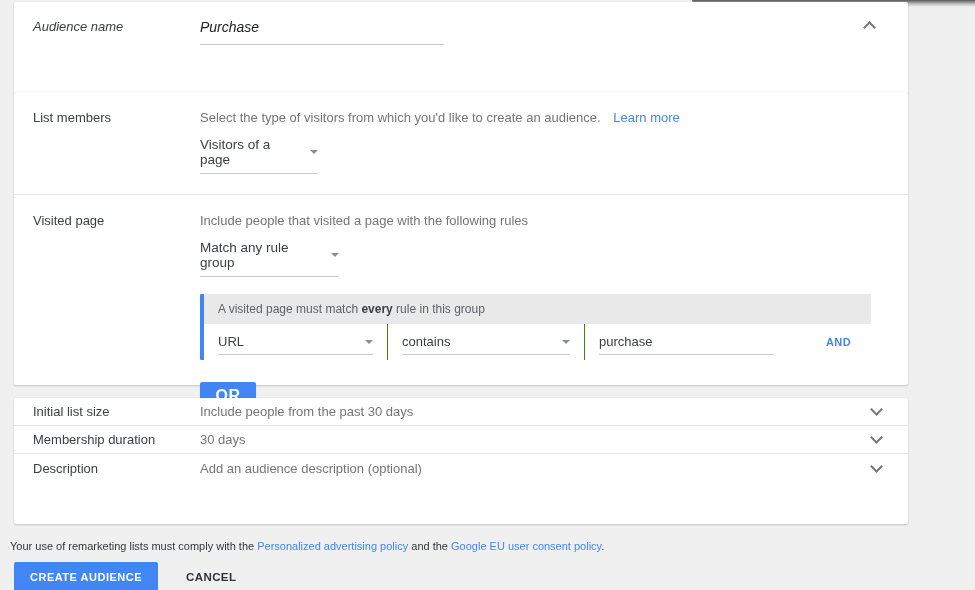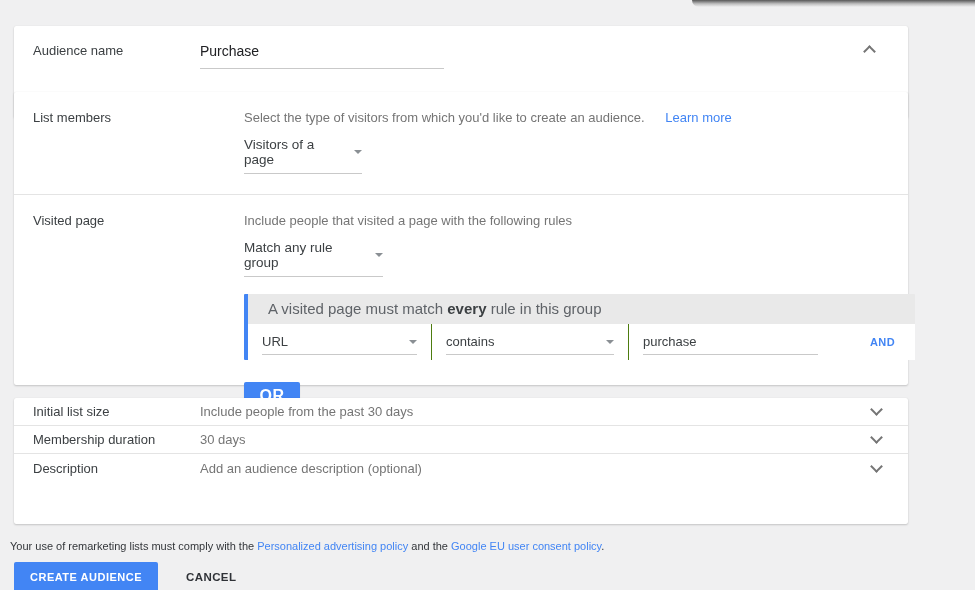--- a/index.html
+++ b/index.html
@@ -18,25 +18,25 @@
     position:absolute; top:0; left:692px; right:0; height:7px;
     background:linear-gradient(to bottom, rgba(45,45,45,.78), rgba(45,45,45,.25) 55%, rgba(45,45,45,0));
     border-bottom-left-radius:7px;
   }
 
   .card {
     position:absolute; left:14px; width:894px; background:#fff;
     border-radius:2px;
     box-shadow:0 1px 2px rgba(0,0,0,.18), 0 0 1px rgba(0,0,0,.10);
   }
-  #card-audience { top:26px; height:92px; }
+  #card-audience { top:2px; height:92px;font-style:italic; }
   #card-main     { top:92px;  height:293px; }
   #card-rows     { top:398px; height:126px; }
 
-  .flex-row { display:flex;gap:44px; }
+  .flex-row { display:flex; }
   .label-col { width:186px; flex-shrink:0; padding-left:19px; font-size:13px; color:#3c4043; }
   .content-col { flex:1; min-width:0; }
 
   .gray-text { color:#757575; font-size:13px; }
   .link { color:#4285f4; cursor:pointer; text-decoration:none; }
 
   
   .underfield {
     display:flex; justify-content:space-between; align-items:center;
     border-bottom:1px solid #c9c9c9; padding-bottom:6px;
@@ -65,21 +65,21 @@
   .section.first { border-bottom:1px solid #e4e4e4; padding-bottom:20px; }
   .select-box { margin-top:12px; cursor:pointer; }
   #visitor-type-select { width:118px; }
   #match-type-select { width:139px; }
 
   
   .rule-group {
     margin-top:17px; width:671px;
     background:#e9e9e9; border-left:4px solid #4285f4; border-radius:1px;
   }
-  .rule-group-header { padding:8px 20px; font-size:15px; color:#5f6368; line-height:14px; }
+  .rule-group-header { padding:8px 14px; font-size:12px; color:#5f6368; line-height:14px; }
   .rule-group-header b { color:#3c4043; }
   .rule-row { background:#fff; height:36px; margin-bottom:11px; display:flex; align-items:stretch; }
   .rule-cell { display:flex; align-items:flex-end; padding:0 14px 5px 14px; border-right:1px solid #4d7c0f; }
   .rule-cell:nth-child(1) { width:184px; }
   .rule-cell:nth-child(2) { width:197px; }
   .rule-cell:nth-child(3) { width:204px; border-right:none; }
   .rule-cell .underfield { width:100%; padding-bottom:5px; font-size:13px; }
   .and-cell { margin-left:auto; display:flex; align-items:center; padding-right:20px; }
   .and-link { font-size:11px; font-weight:bold; letter-spacing:.4px; color:#4285f4; cursor:pointer; }
 
@@ -132,21 +132,21 @@
     </div>
   </div>
 
   <div class="card" id="card-main">
 
     <div class="section first flex-row">
       <div class="label-col">List members</div>
       <div class="content-col">
         <div class="gray-text">
           <span>Select the type of visitors from which you'd like to create an audience.</span>
-          <a class="link" style="margin-left:17px;">Learn more</a>
+          <a class="link" style="margin-left:9px;">Learn more</a>
         </div>
         <div class="select-box">
           <div class="underfield" id="visitor-type-select">
             <span>Visitors of a page</span>
             <span class="dd-arrow"></span>
           </div>
         </div>
       </div>
     </div>
 

